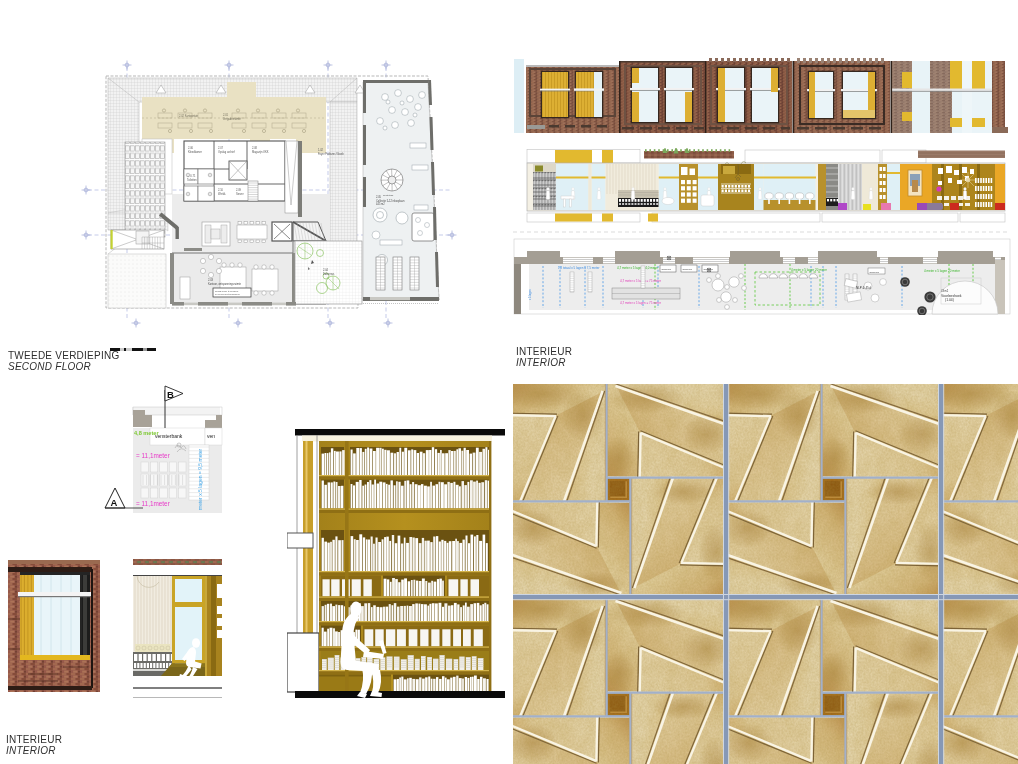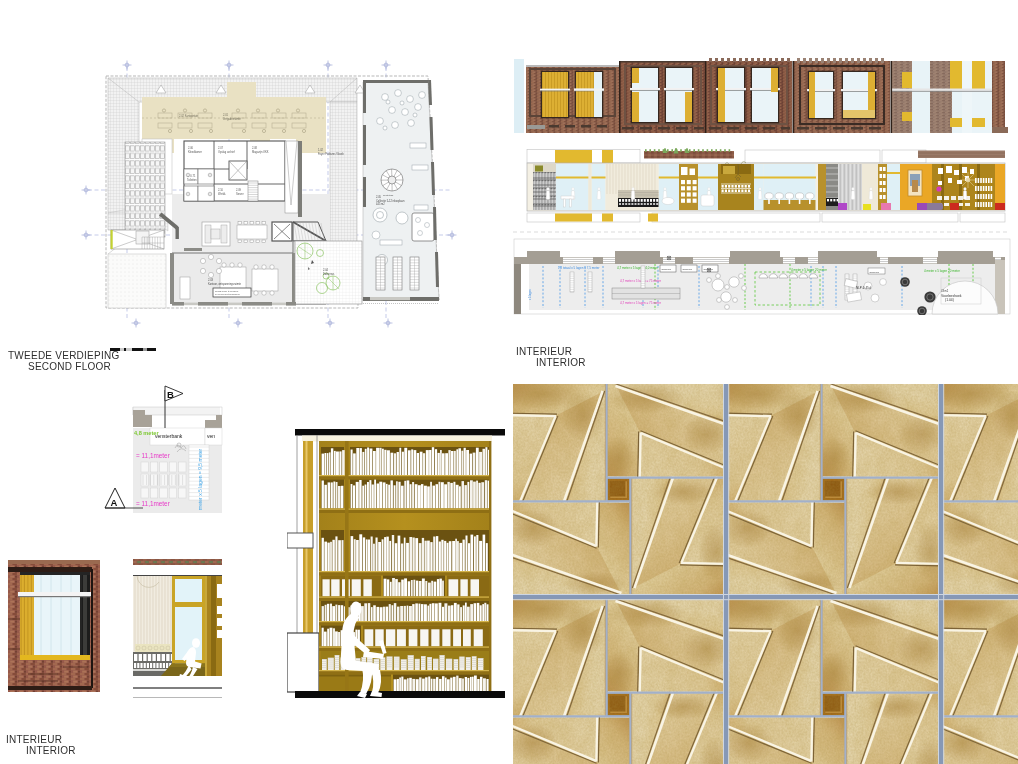--- a/index.html
+++ b/index.html
@@ -1,19 +1,19 @@
 <!DOCTYPE html>
 <html><head>
 <meta charset="utf-8">
 <style>
   html,body{margin:0;padding:0;background:#ffffff;width:1018px;height:764px;overflow:hidden;}
   body{font-family:"Liberation Sans", sans-serif;position:relative;}
   .abs{position:absolute;}
   .lbl{color:#2e2e2e;font-size:10px;letter-spacing:0.25px;line-height:10.5px;}
-  .lbl .it{margin-left:20px;}
+  .lbl .it{font-style:italic;}
 </style>
 </head>
 <body>
 
 <div class="abs" style="left:80px;top:55px;width:400px;height:290px;"><svg width="400" height="290" viewBox="0 0 400 290" xmlns="http://www.w3.org/2000/svg">
 <defs>
 <pattern id="roofh" width="3" height="3" patternUnits="userSpaceOnUse">
  <rect width="3" height="3" fill="#f2f2f2"></rect>
  <path d="M0,0 L0,3 M0,0 L3,0" stroke="#c9c9c9" stroke-width="0.5"></path>
 </pattern>

